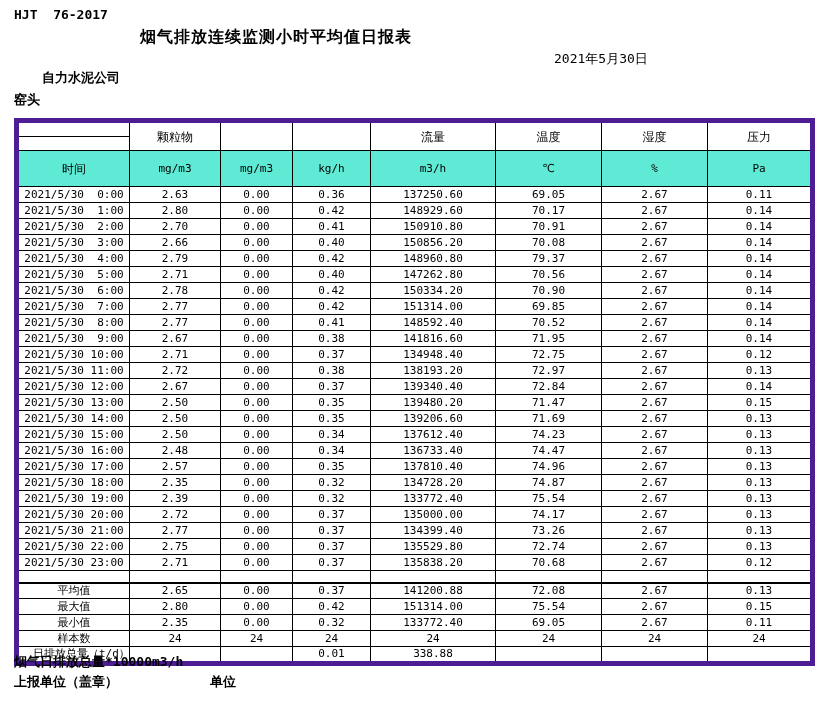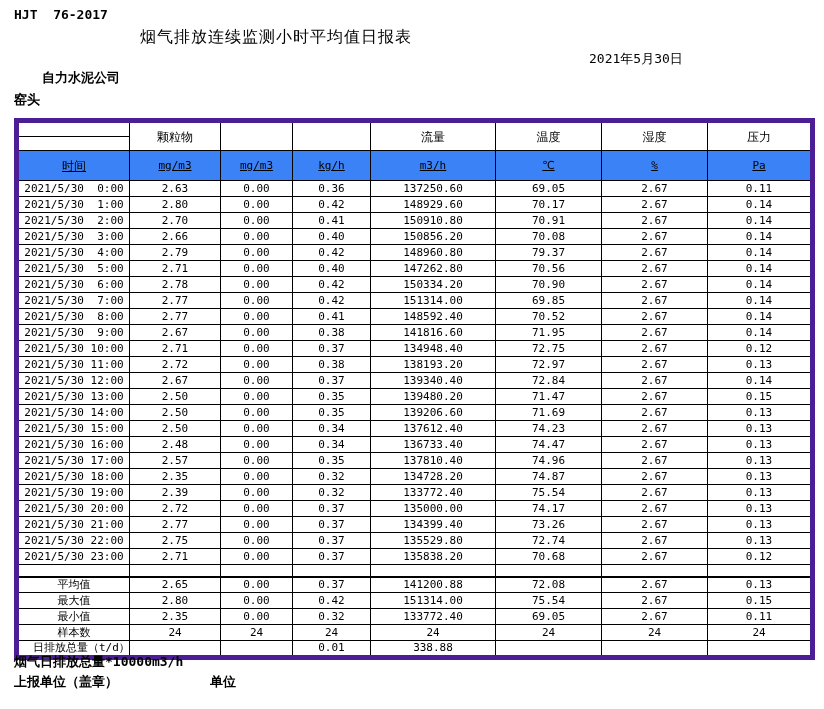--- a/index.html
+++ b/index.html
@@ -4,38 +4,38 @@
 <style>
   * { margin:0; padding:0; box-sizing:border-box; }
   html,body { background:#fff; }
   body {
     width:824px; height:709px; position:relative;
     font-family:"DejaVu Sans Mono","DejaVu Sans",monospace;
     color:#000; overflow:hidden;
   }
   .abs { position:absolute; }
   .std      { left:14px;  top:7px;  font-weight:bold; font-size:13px; white-space:pre; }
-  .title    { left:140px; top:27px; font-weight:normal; font-size:16px; letter-spacing:1px; }
-  .date     { left:554px; top:50px; font-size:13px;margin-left:35px; }
+  .title    { left:140px; top:27px; font-weight:bold; font-size:16px; letter-spacing:1px; }
+  .date     { left:554px; top:50px; font-size:13px; }
   .company  { left:14px;  top:69px; font-weight:bold; font-size:13px;margin-left:28px; }
   .location { left:14px;  top:91px; font-weight:bold; font-size:13px; }
 
   table.report {
     position:absolute; left:14px; top:118px; width:796px;
     border-collapse:collapse; table-layout:fixed;
     border:5px solid #4c1d95;
   }
   .report td {
     border:1px solid #000; font-size:11px; font-weight:normal;
     text-align:center; vertical-align:middle; padding:0;
     height:16px; line-height:14px; overflow:hidden; white-space:pre;
   }
   thead tr.gh  td { height:16px; font-size:12px; }
   thead tr.gh2 td { height:14px; }
-  tr.units td { background:#3b82f6; height:30px; font-size:11px;text-decoration:underline; }
+  tr.units td { background:#5eead4; height:36px; font-size:11px; }
   tr.units td.time-h { font-size:12px; }
   tbody tr.spacer td { height:12px; }
   tbody tr.first-summary td { border-top:2px solid #000;border-radius:6px; }
   .report td.left { text-align:left; padding-left:14px; }
   tbody td:first-child { font-size:11px; }
 
   .note  { left:14px;  top:653px; font-weight:bold; font-size:13px; }
   .runit { left:14px;  top:673px; font-weight:bold; font-size:13px; }
   .unit  { left:210px; top:673px; font-weight:bold; font-size:13px; }
 </style>

